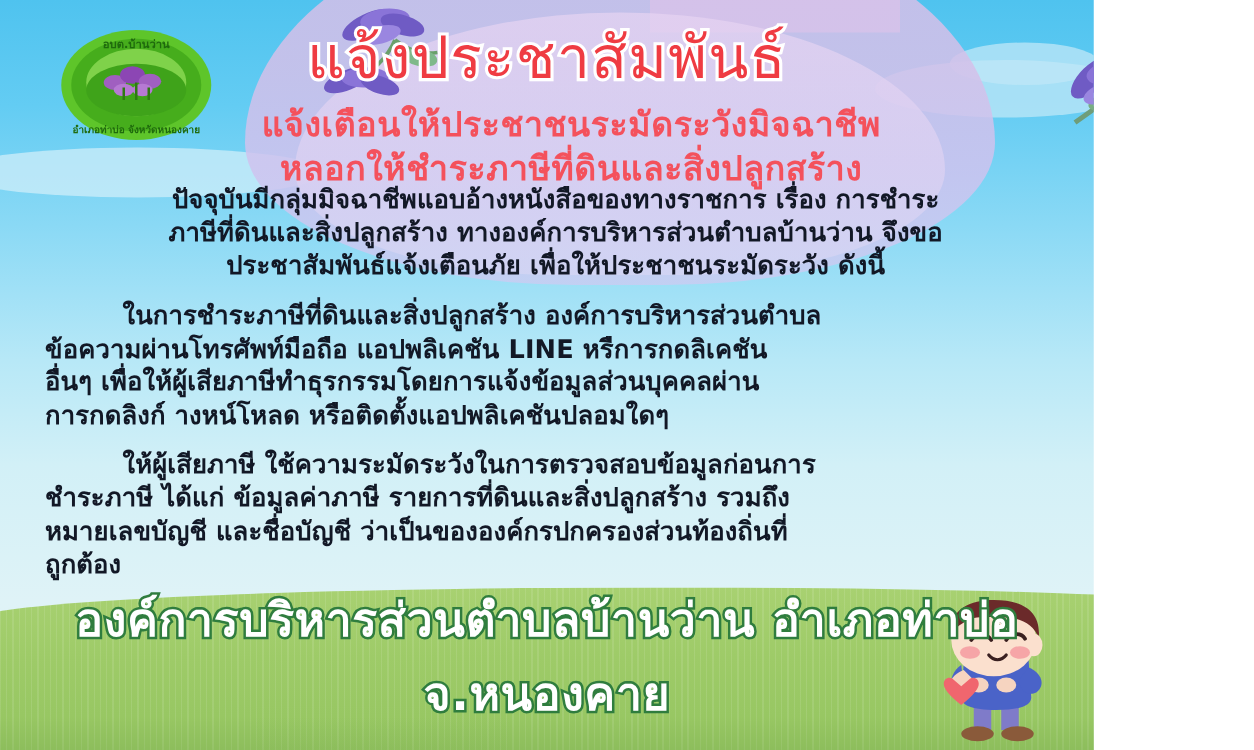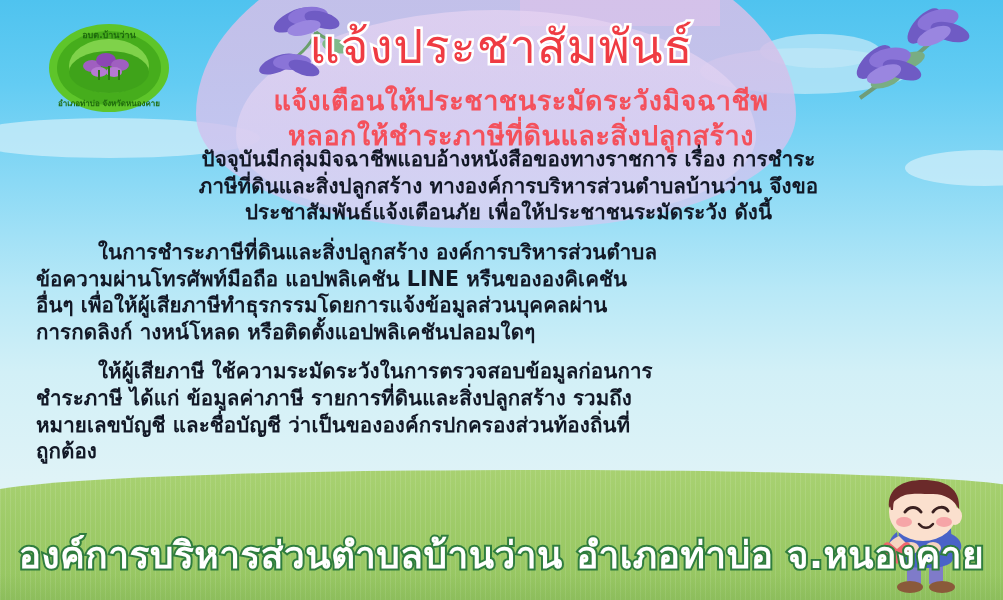--- a/index.html
+++ b/index.html
@@ -2,21 +2,21 @@
 <html><head>
 <meta charset="utf-8">
 <style>
   html, body {
     margin: 0;
     padding: 0;
     background: #ffffff;
   }
   #poster {
     position: relative;
-    width: 1003px;
+    width: 875px;
     height: 600px;
     overflow: hidden;
     font-family: "DejaVu Sans", "Liberation Sans", sans-serif;
     background: linear-gradient(to bottom, #4fc3ef 0%, #63ccf3 14%, #8ad9f5 30%, #b7e8f7 48%, #d2f0f7 62%, #dff3f7 80%, #e2f2f4 100%);
   }
 
   
   .sky-cloud {
     position: absolute;
     background: #bfe7f7;
@@ -250,21 +250,21 @@
   <div class="body-text">
 
     <p class="para para-c">
       <span class="ln">ปัจจุบันมีกลุ่มมิจฉาชีพแอบอ้างหนังสือของทางราชการ เรื่อง การชำระ</span>
       <span class="ln">ภาษีที่ดินและสิ่งปลูกสร้าง ทางองค์การบริหารส่วนตำบลบ้านว่าน จึงขอ</span>
       <span class="ln">ประชาสัมพันธ์แจ้งเตือนภัย เพื่อให้ประชาชนระมัดระวัง ดังนี้</span>
     </p>
 
     <p class="para para-l">
       <span class="ln">ในการชำระภาษีที่ดินและสิ่งปลูกสร้าง องค์การบริหารส่วนตำบล</span>
-      <span class="ln">ข้อความผ่านโทรศัพท์มือถือ แอปพลิเคชัน LINE หรืนขององคิเคชัน</span>
+      <span class="ln">ข้อความผ่านโทรศัพท์มือถือ แอปพลิเคชัน LINE หรืการกดลิเคชัน</span>
       <span class="ln">อื่นๆ เพื่อให้ผู้เสียภาษีทำธุรกรรมโดยการแจ้งข้อมูลส่วนบุคคลผ่าน</span>
       <span class="ln">การกดลิงก์ างหน์โหลด หรือติดตั้งแอปพลิเคชันปลอมใดๆ</span>
     </p>
 
     <p class="para para-l">
       <span class="ln">ให้ผู้เสียภาษี ใช้ความระมัดระวังในการตรวจสอบข้อมูลก่อนการ</span>
       <span class="ln">ชำระภาษี ได้แก่ ข้อมูลค่าภาษี รายการที่ดินและสิ่งปลูกสร้าง รวมถึง</span>
       <span class="ln">หมายเลขบัญชี และชื่อบัญชี ว่าเป็นขององค์กรปกครองส่วนท้องถิ่นที่</span>
       <span class="ln">ถูกต้อง</span>
     </p>

